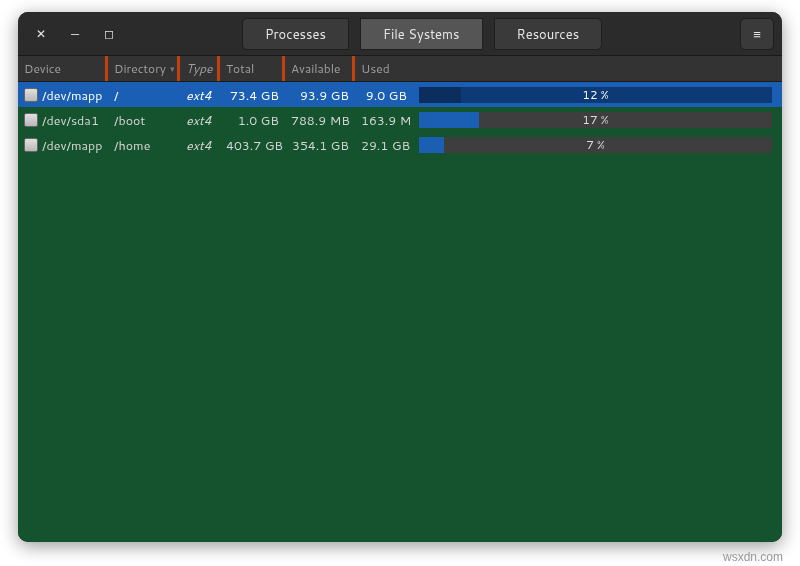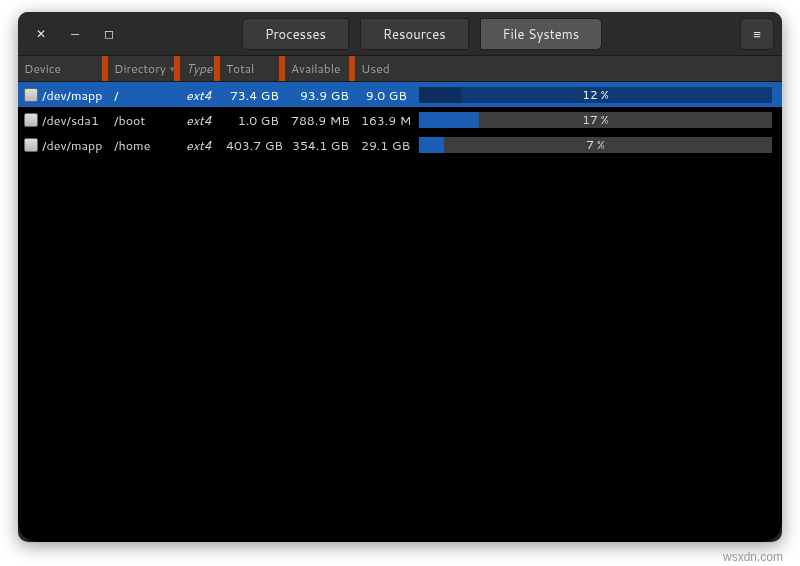--- a/index.html
+++ b/index.html
@@ -72,26 +72,26 @@
     background: #333333;
     display: flex;
     align-items: stretch;
     color: #9f9f9f;
     font-size: 12px;
     border-bottom: 1px solid #1a1a1a;
   }
   .hcell {
     display: flex; align-items: center;
     padding: 0 6px;
-    border-right: 6px solid #c2410c;
+    border-right: 3px solid #c2410c;
     gap: 4px;
     white-space: nowrap;
   }
   .hcell .sort { font-size: 9px; color: #777; }
-  .rows { flex: 1; background: #000000; border-radius: 20px; }
+  .rows { flex: 1; background: #14532d; }
   .row {
     height: 25px;
     display: flex;
     align-items: center;
     color: #d6d6d6;
     font-size: 12.5px;
   }
   .row.selected { background: #1a5fb4; color: #fff; }
   .cell { padding: 0 6px; overflow: hidden; white-space: nowrap; }
   .cell.num { text-align: right; }
@@ -143,22 +143,22 @@
 
 <div class="window">
 
   <div class="titlebar">
     <div class="win-btn">✕</div>
     <div class="win-btn">—</div>
     <div class="win-btn">◻</div>
     <div class="spacer"></div>
     <div class="tabgroup">
       <div class="tab">Processes</div>
+      <div class="tab active">File Systems</div>
       <div class="tab">Resources</div>
-      <div class="tab active">File Systems</div>
     </div>
     <div class="right-spacer"></div>
     <div class="menu-btn">≡</div>
   </div>
 
   <div class="headers">
     <div class="hcell c-device">
         <span>Device</span>
       </div>
     <div class="hcell c-dir">

